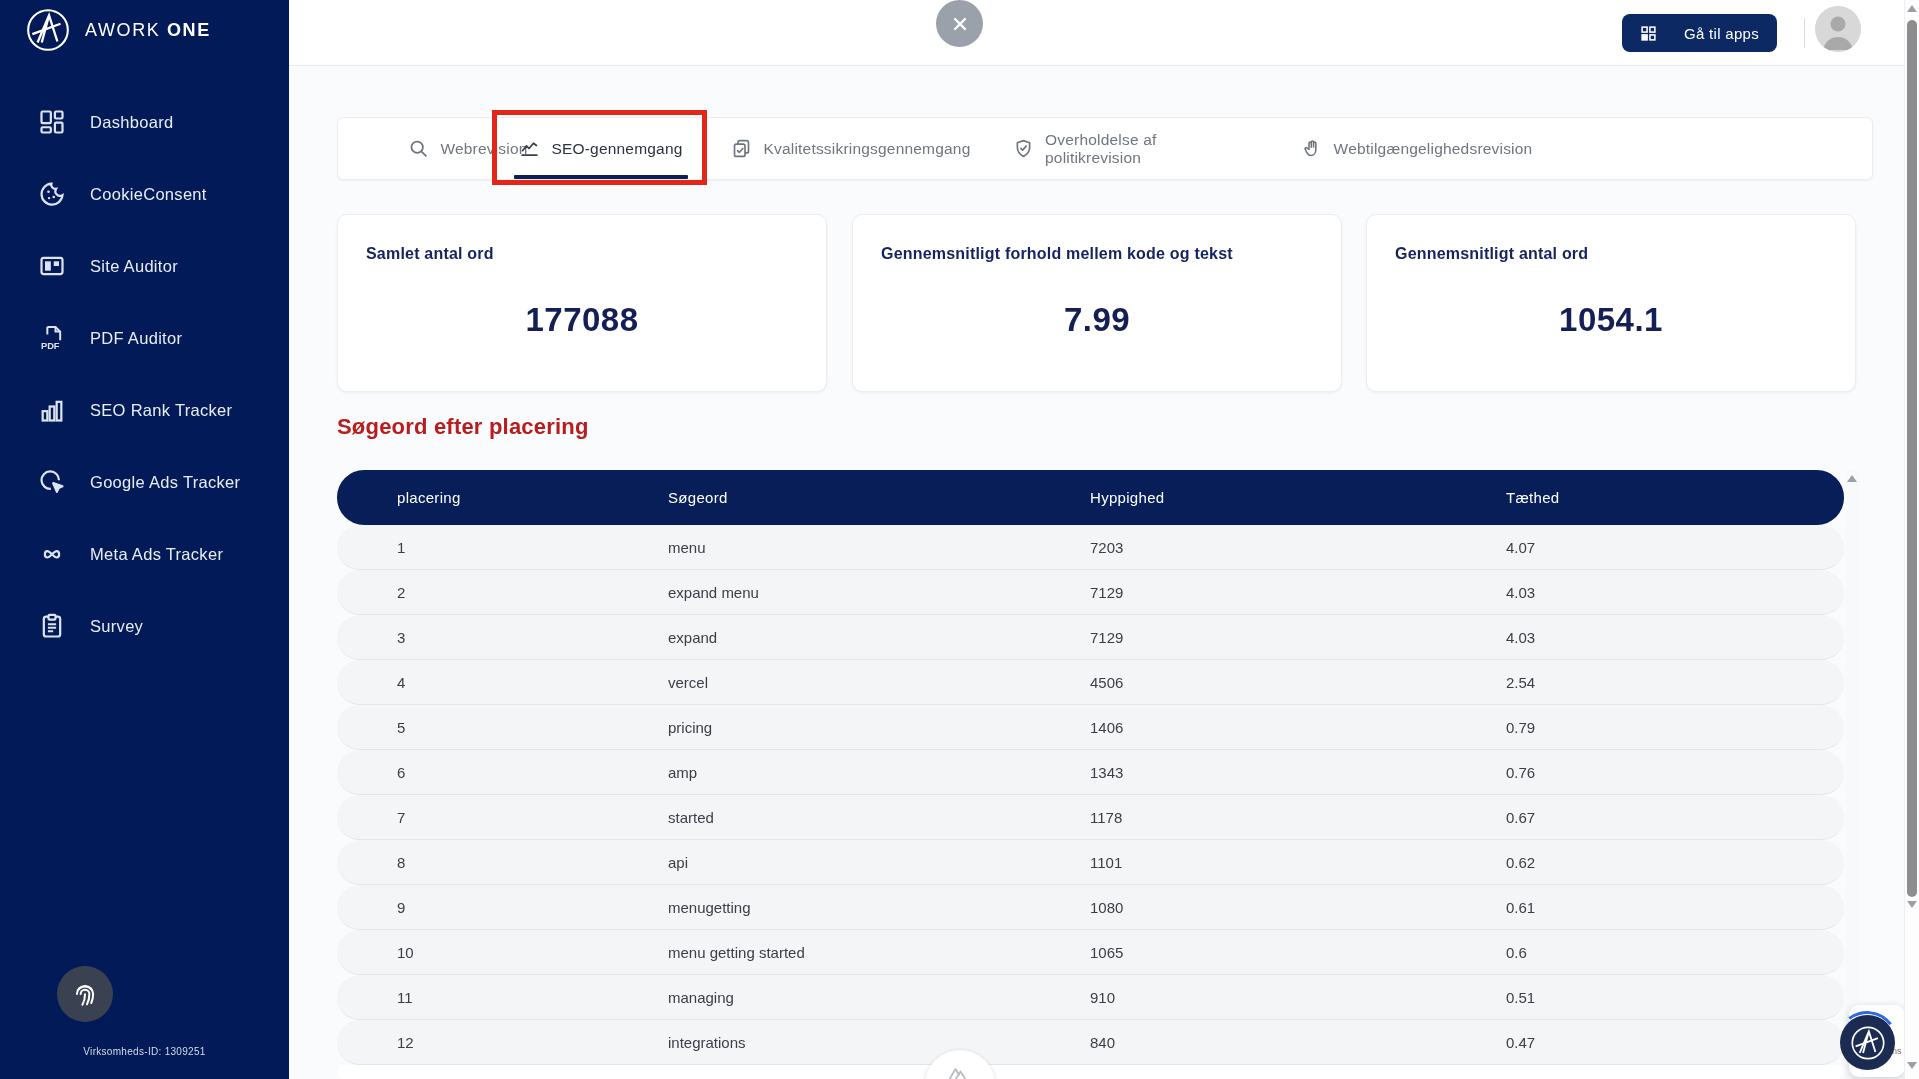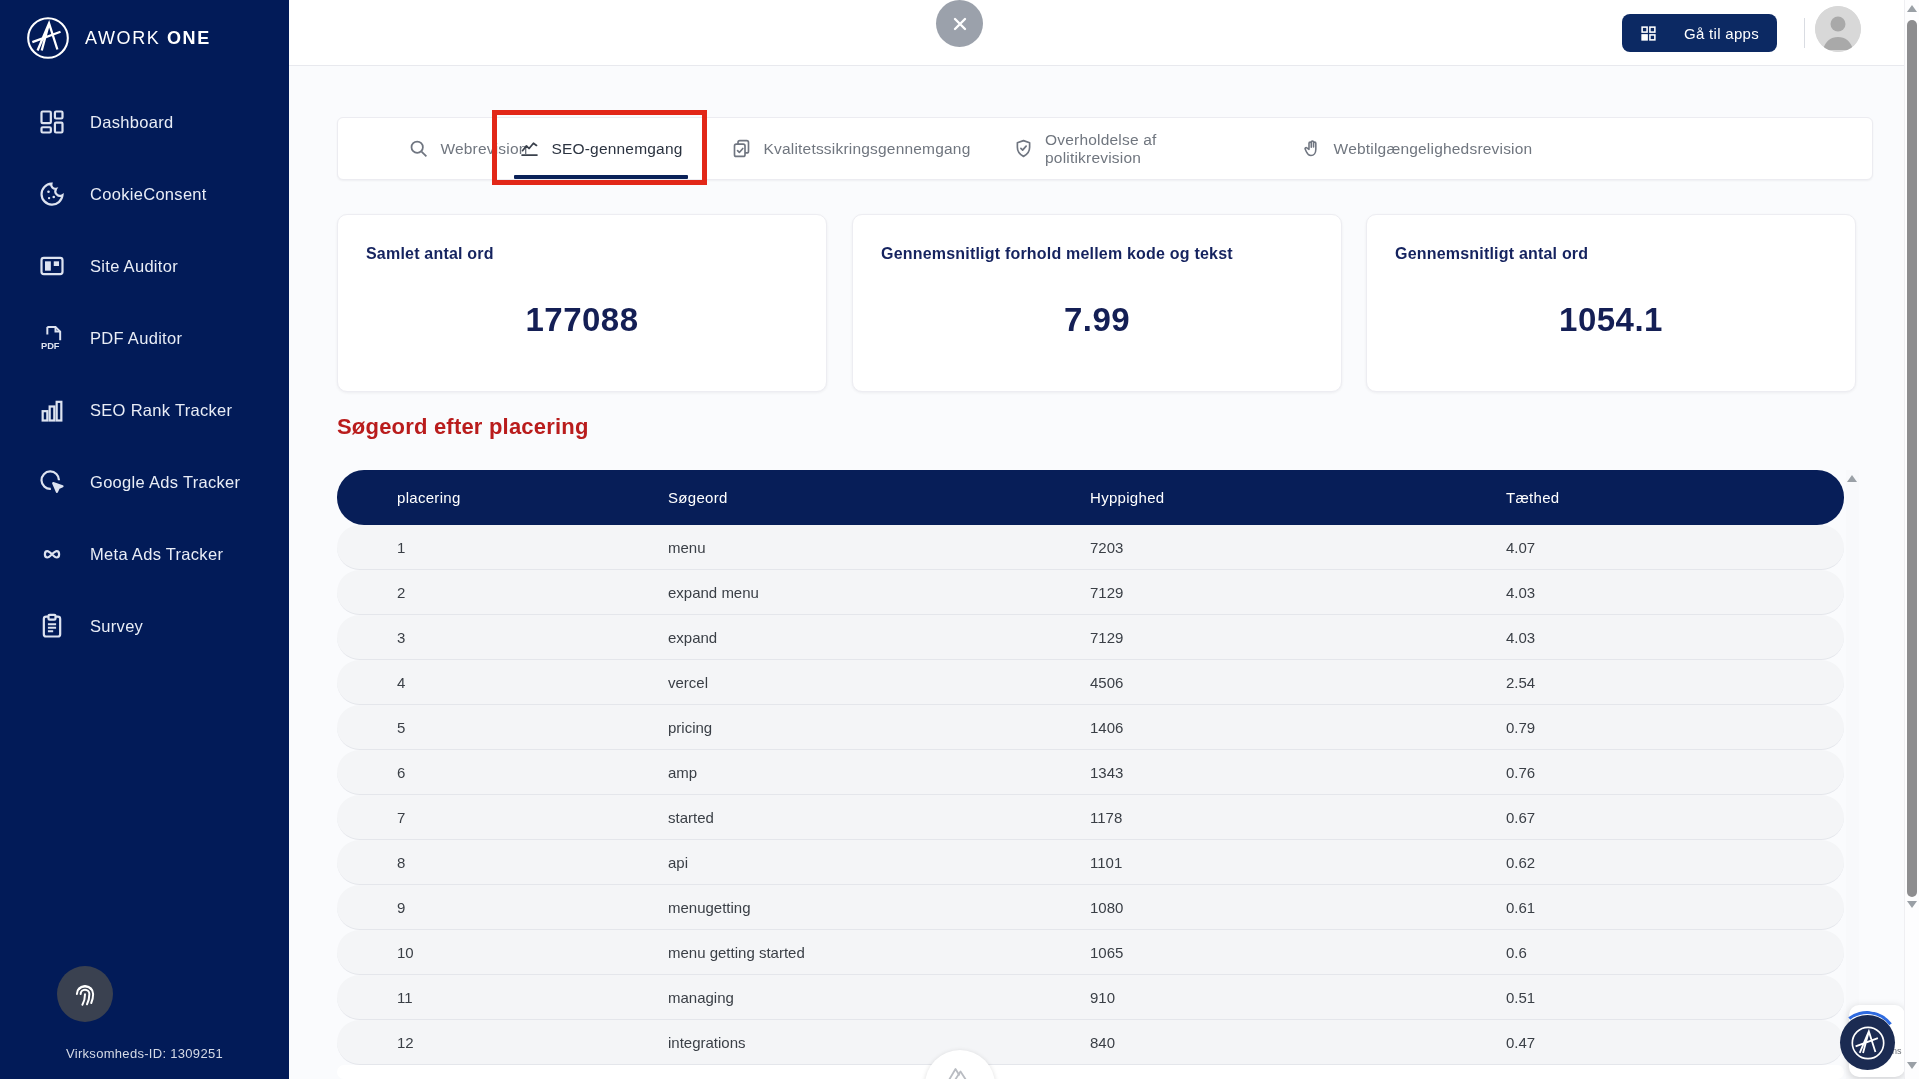--- a/index.html
+++ b/index.html
@@ -2,36 +2,36 @@
 <html><head>
 <meta charset="utf-8">
 <style>
   * { margin:0; padding:0; box-sizing:border-box; }
   html,body { width:1919px; height:1079px; overflow:hidden;
     font-family:"Liberation Sans", sans-serif; background:#fafbfd; }
 
   
   .sidebar { position:absolute; left:0; top:0; width:289px; height:1079px;
     background:#021b58; color:#eef1f8; z-index:10; }
-  .logo-row { display:flex; align-items:center; gap:13px; padding:14px 0 0 24px; }
+  .logo-row { display:flex; align-items:center; gap:13px; padding:6px 0 0 24px; }
   .logo-mark { width:48px; height:48px; }
   .logo-text { font-size:18px; letter-spacing:1.6px; color:#fff; }
   .logo-text b { font-weight:bold; }
   .nav { position:absolute; top:86px; left:0; width:100%; }
   .nav-item { height:72px; display:flex; align-items:center; gap:24px;
     padding-left:38px; cursor:pointer; }
   .nav-icon { width:28px; height:28px; color:#dde3f0; flex:0 0 28px; }
   .nav-icon svg { width:28px; height:28px; display:block; }
   .nav-label { font-size:16.5px; font-weight:500; color:#e9edf6; letter-spacing:.3px; }
   .fp-btn { position:absolute; left:57px; top:966px; width:56px; height:56px;
     border-radius:50%; background:#3a4150; display:flex; align-items:center;
     justify-content:center; cursor:pointer; }
   .fp-btn svg { width:30px; height:30px; color:#fff; }
   .company-id { position:absolute; left:0; top:1046px; width:100%; text-align:center;
-    font-size:13px; color:#d5dae6; letter-spacing:.3px; }
+    font-size:10px; color:#d5dae6; letter-spacing:.3px; }
 
   
   .topbar { position:absolute; left:289px; top:0; width:1616px; height:66px;
     background:#ffffff; border-bottom:1px solid #e8e9ee; }
   .close-btn { position:absolute; left:647px; top:0px; width:47px; height:47px;
     border-radius:50%; background:#9ba1ab; display:flex; align-items:center;
     justify-content:center; cursor:pointer; }
   .close-btn svg { width:18px; height:18px; }
   .apps-btn { position:absolute; right:128px; top:14px; height:38px; padding:0 18px;
     background:#0c2963; color:#fff; border:none; border-radius:8px; font-size:15px;

